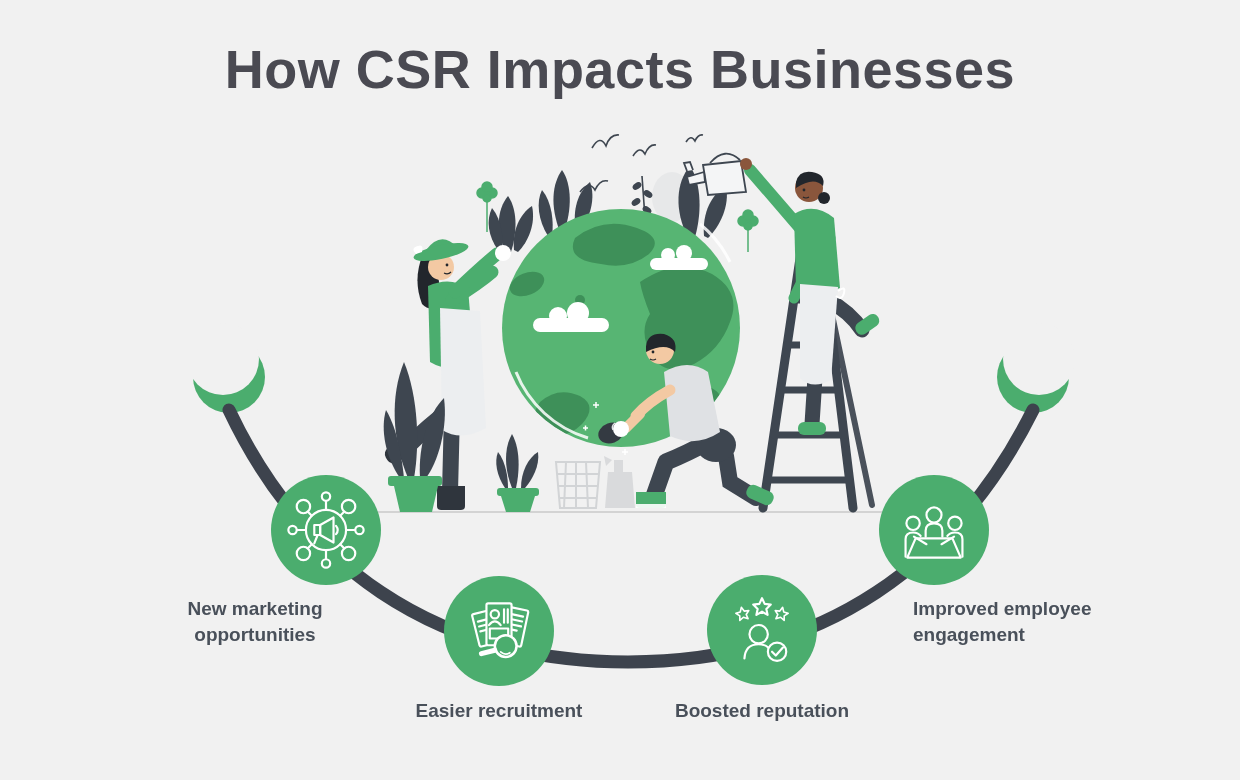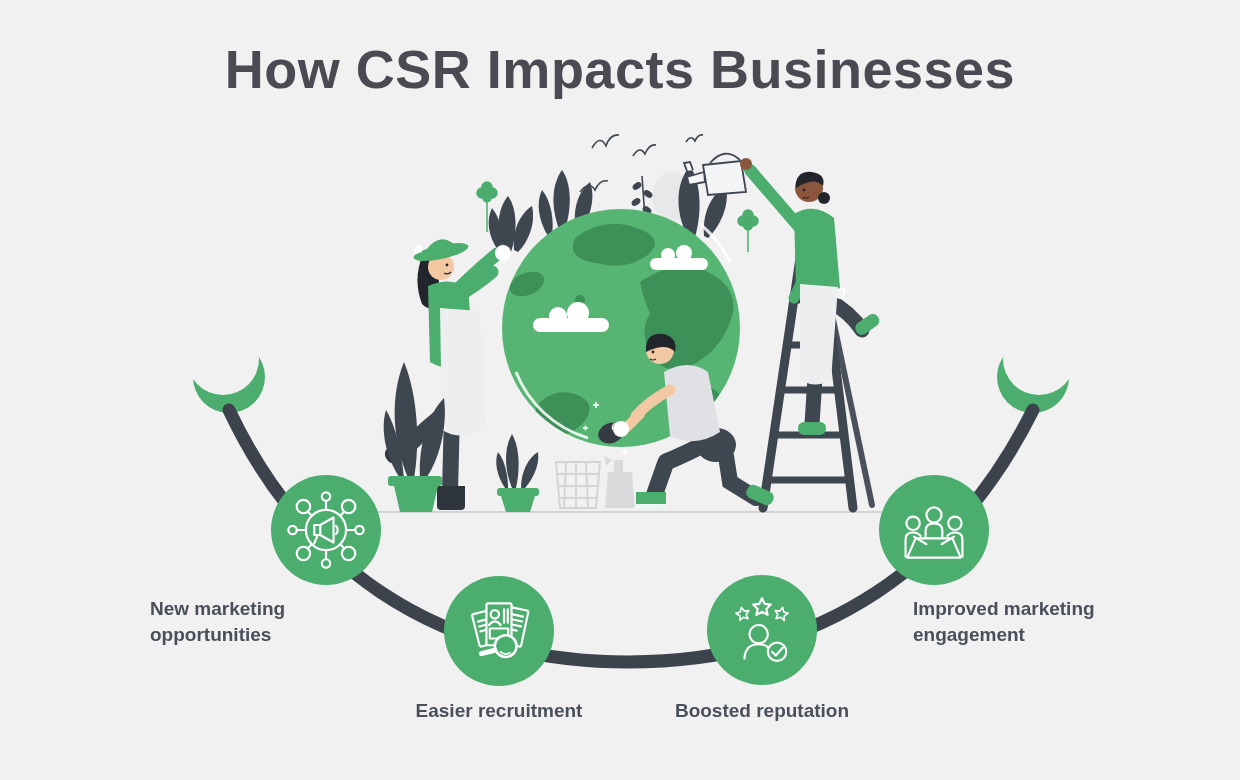--- a/index.html
+++ b/index.html
@@ -20,21 +20,21 @@
   .node{
     position:absolute;width:110px;height:110px;border-radius:50%;
     background:var(--green);display:flex;align-items:center;justify-content:center;
   }
   .node svg{width:92px;height:92px;stroke:#fff;fill:none;stroke-width:2.6;
     stroke-linecap:round;stroke-linejoin:round;}
   .node svg .fillbg{fill:var(--green);}
   .label{
     position:absolute;font-size:19px;line-height:26px;font-weight:700;color:var(--label);
   }
-  .lab-right{text-align:left;}
+  .lab-right{text-align:center;}
   .lab-center{text-align:center;}
 </style>
 </head>
 <body>
 
 <div class="canvas">
 
   <h1 class="title">How CSR Impacts Businesses</h1>
 
   <svg class="scene" width="1240" height="780" viewBox="0 0 1240 780" aria-hidden="true">
@@ -329,15 +329,15 @@
       <circle cx="80" cy="47" r="8"></circle>
       <path d="M89 87 V66 q0 -8 -9 -8 q-6 0 -9 4"></path>
       <path d="M79 63 l-15 9"></path>
       <path d="M33 65 H77 L87 88 H23 Z"></path>
     </svg>
   </div>
 
   <div class="label lab-right" style="left:150px;top:596px;width:210px">New marketing opportunities</div>
   <div class="label lab-center" style="left:652px;top:698px;width:220px">Boosted reputation</div>
   <div class="label lab-center" style="left:389px;top:698px;width:220px">Easier recruitment</div>
-  <div class="label" style="left:913px;top:596px;width:230px">Improved marketing engagement</div>
+  <div class="label" style="left:913px;top:596px;width:230px">Improved employee engagement</div>
 
 </div>
 
 </body></html>

